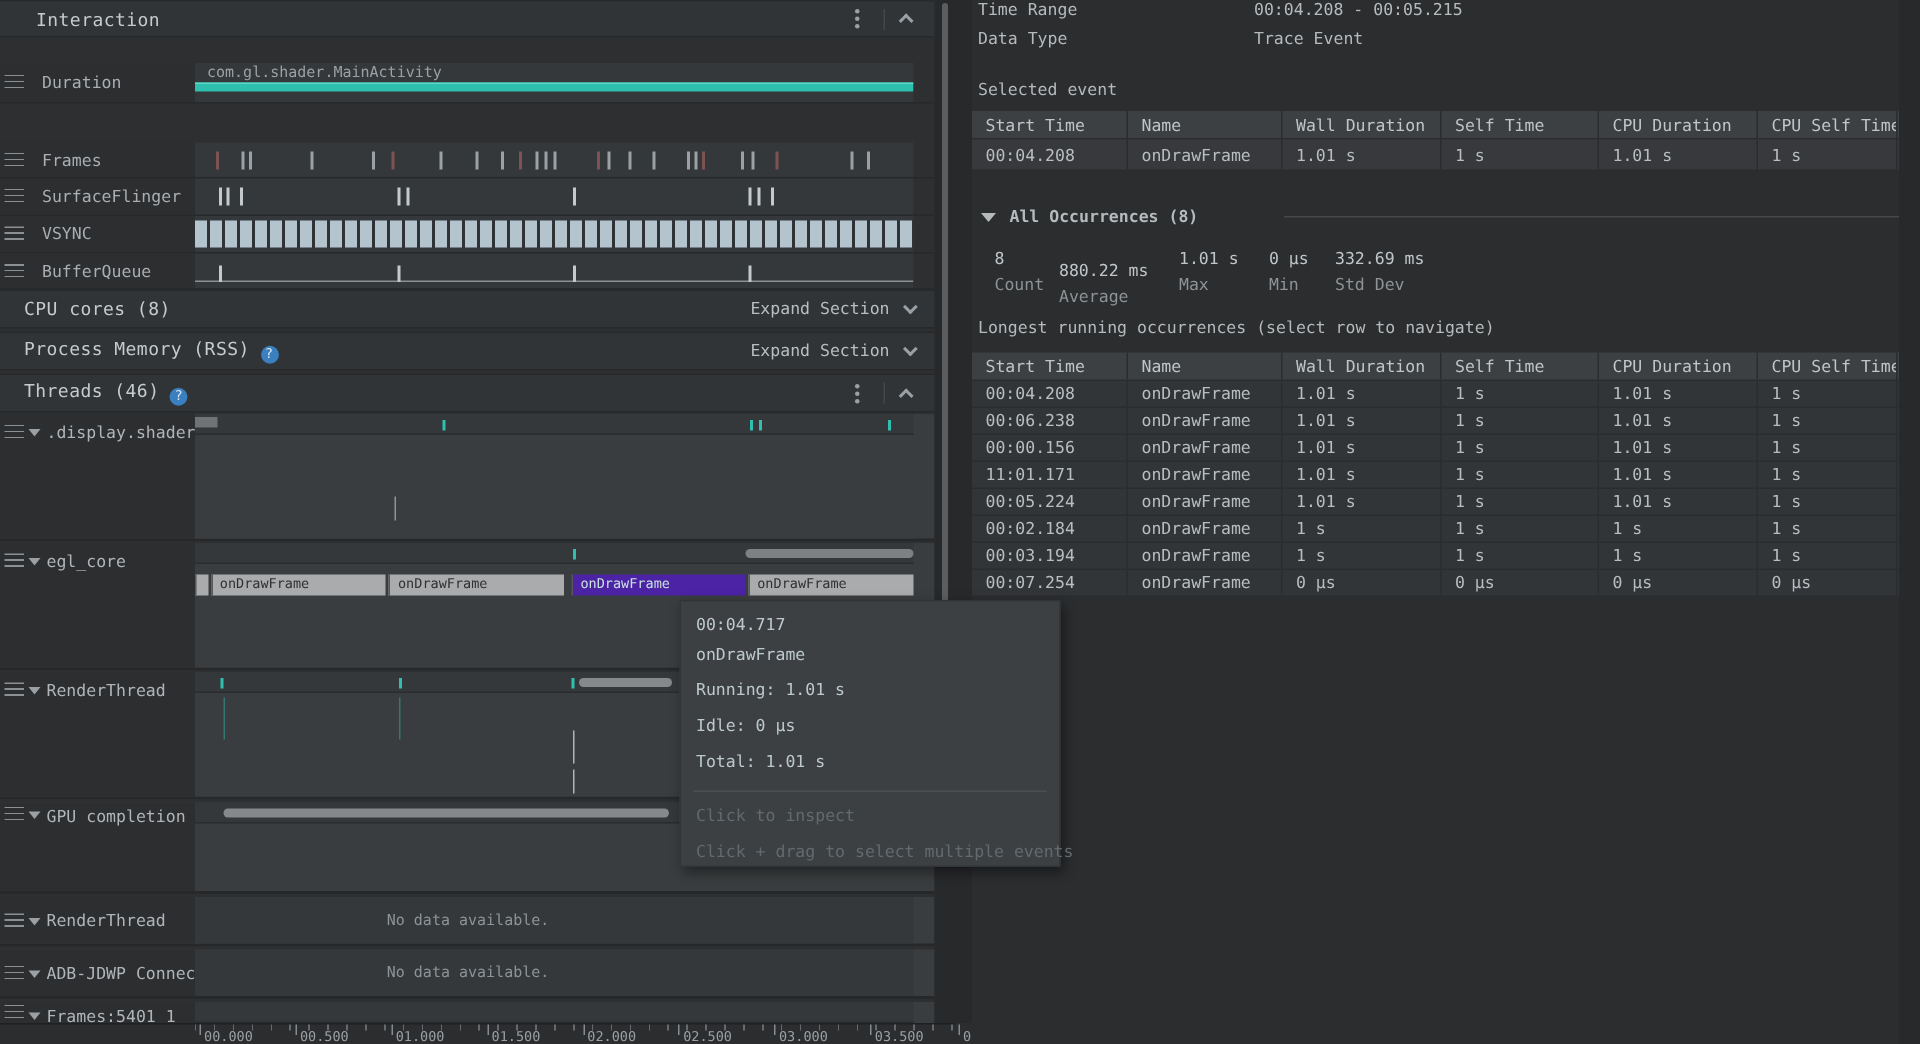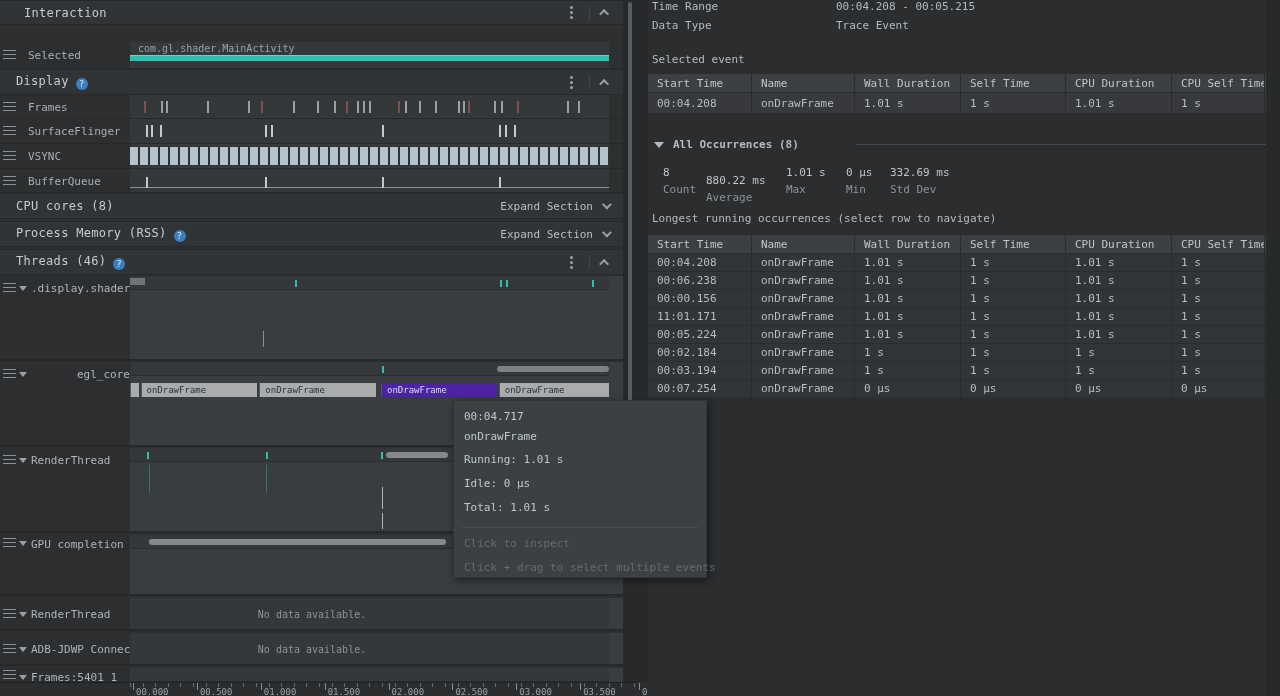--- a/index.html
+++ b/index.html
@@ -97,36 +97,28 @@
       <span class="sec-title" style="left:24px;">Interaction</span>
       <span class="hdr-icons">
         <span class="kebab"></span>
         <span class="hdr-sep"></span>
         <span class="chev up"></span>
       </span>
     </div>
     <div class="row" style="top:42px;height:27px;">
       <div class="label-col">
         <span class="drag"></span>
-        <span class="row-label">Selected</span>
+        <span class="row-label">Duration</span>
       </div>
       <div class="track">
         <span id="lifecycle-text">com.gl.shader.MainActivity</span>
         <div id="lifecycle-bar"></div>
       </div>
     </div>
 
-    <div class="sec-header" style="top:69px;height:26px;">
-      <span class="sec-title"><span>Display</span><span class="help">?</span></span>
-      <span class="hdr-icons">
-        <span class="kebab"></span>
-        <span class="hdr-sep"></span>
-        <span class="chev up"></span>
-      </span>
-    </div>
     <div class="row" style="top:95px;height:24px;">
       <div class="label-col">
         <span class="drag"></span>
         <span class="row-label">Frames</span>
       </div>
       <div class="track" id="frames-track">
           <div class="tick red" style="left: 3%;"></div>
           <div class="tick red" style="left: 27.4%;"></div>
           <div class="tick red" style="left: 45%;"></div>
           <div class="tick red" style="left: 56%;"></div>
@@ -246,21 +238,21 @@
             <div class="evt-bar" style="left: 0%; width: 1.8%;"></div>
             <div class="evt-bar" style="left: 2.2%; width: 24.4%;">onDrawFrame</div>
             <div class="evt-bar" style="left: 27%; width: 24.4%;">onDrawFrame</div>
             <div class="evt-bar selected" style="left: 52.4%; width: 24.2%;">onDrawFrame</div>
             <div class="evt-bar" style="left: 77%; width: 23%;">onDrawFrame</div>
           </div>
       </div>
       <div class="thread-label-col">
         <span class="drag" style="top:12px;"></span>
         <span class="disc" style="top:10px;"></span>
-        <span class="thread-name" style="top:6px;margin-left:46px;">egl_core</span>
+        <span class="thread-name" style="top:6px;">egl_core</span>
       </div>
     </div>
 
     <div class="thread-block" style="top:448px;height:85px;">
       <div class="t-strip" id="render-strip">
         <div class="mini-bar" style="left:53.4%;width:13%;background:#85898c;"></div>
       <div class="tick teal" style="left: 3.6%;"></div>
           <div class="tick teal" style="left: 28.4%;"></div>
           <div class="tick teal" style="left: 52.4%;"></div>
         </div>

